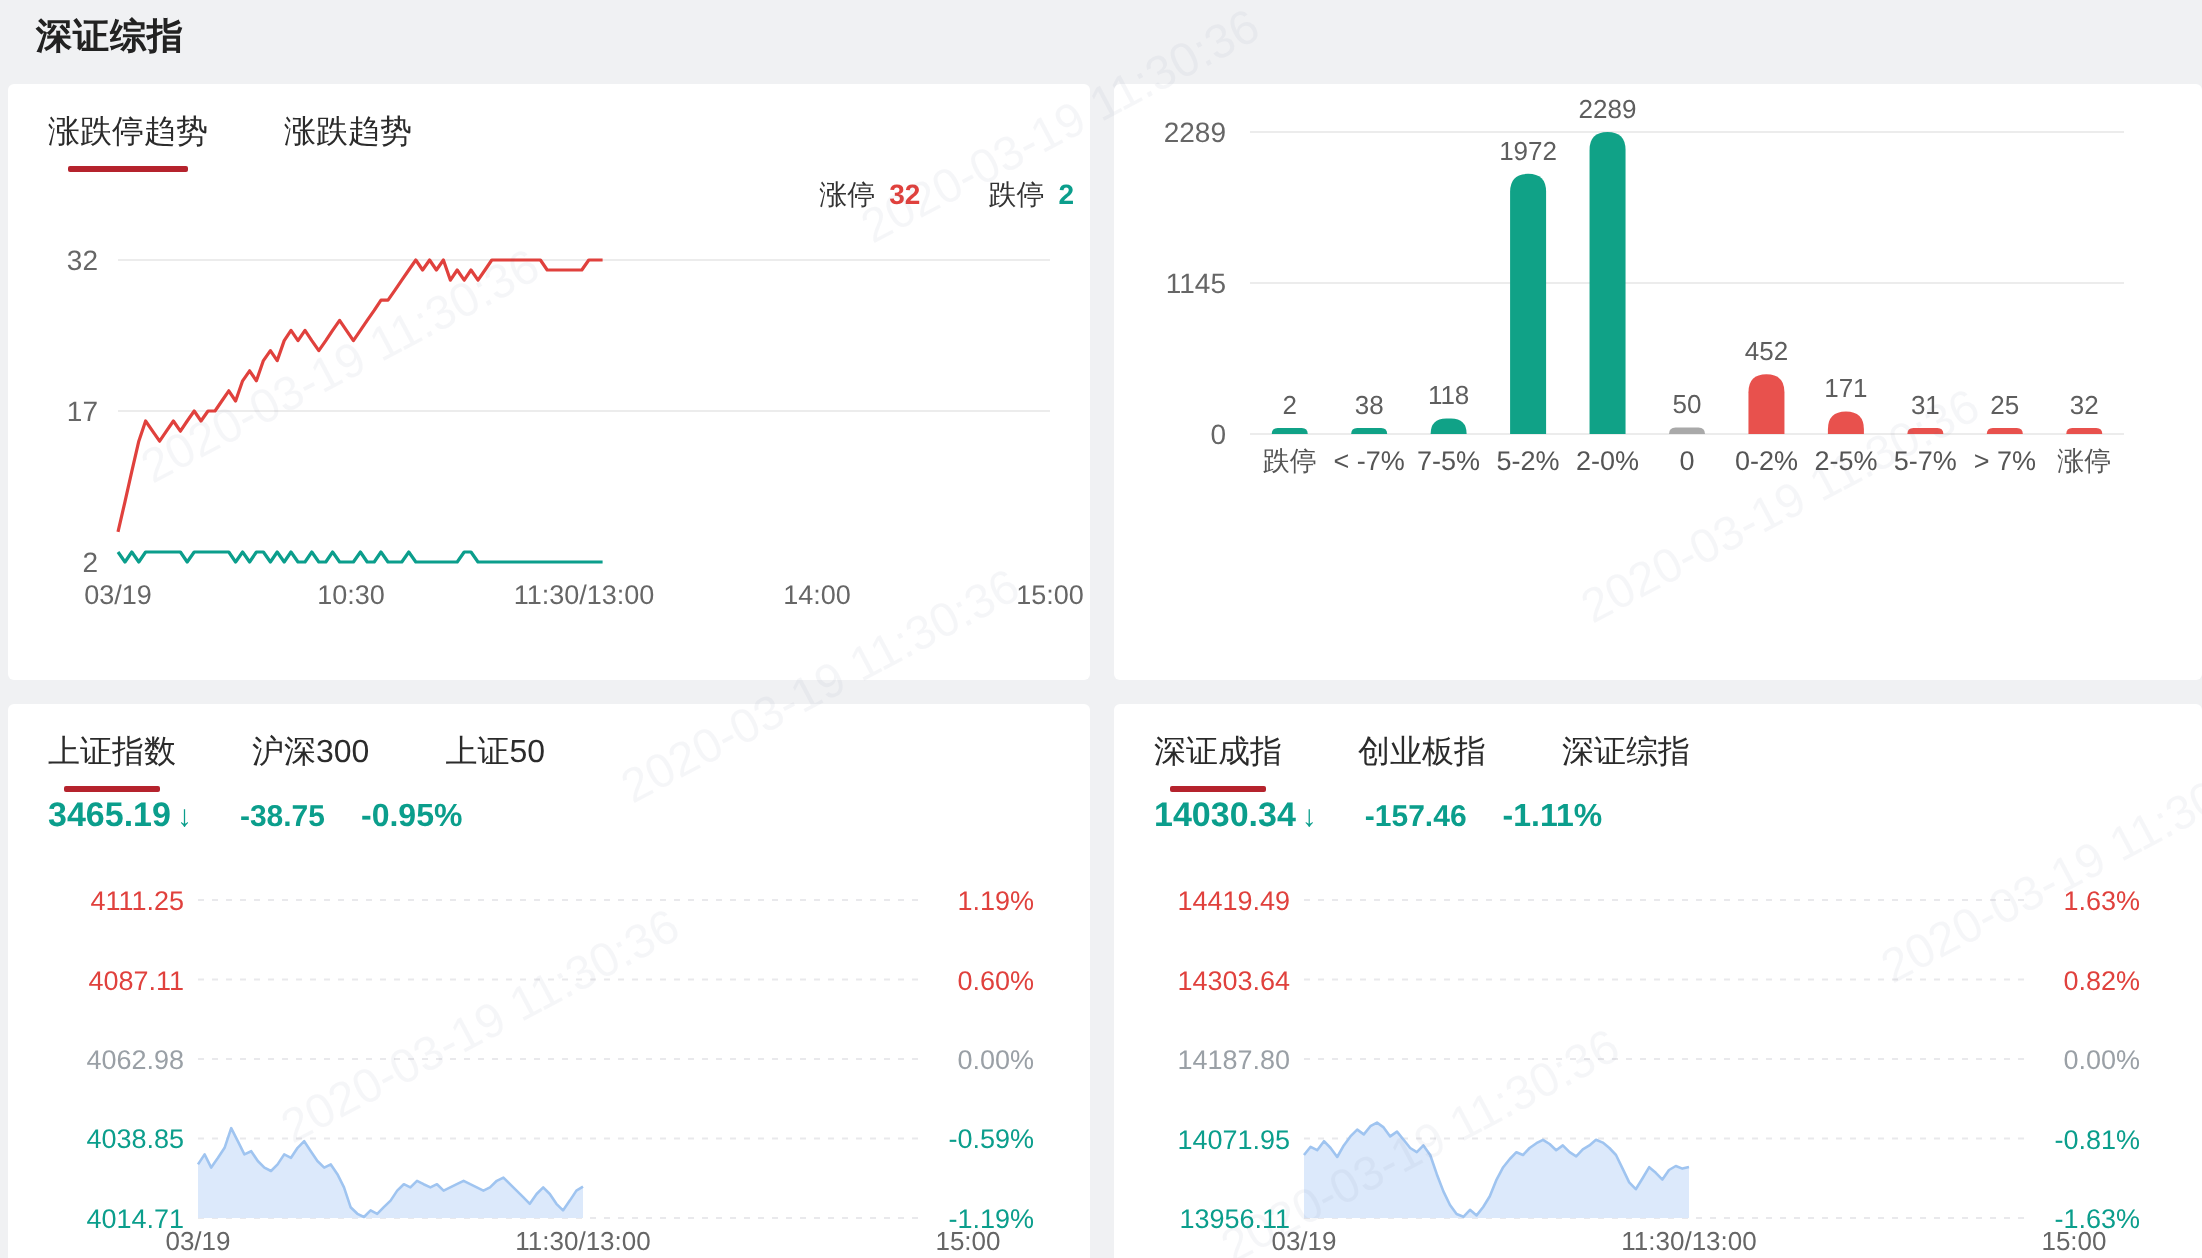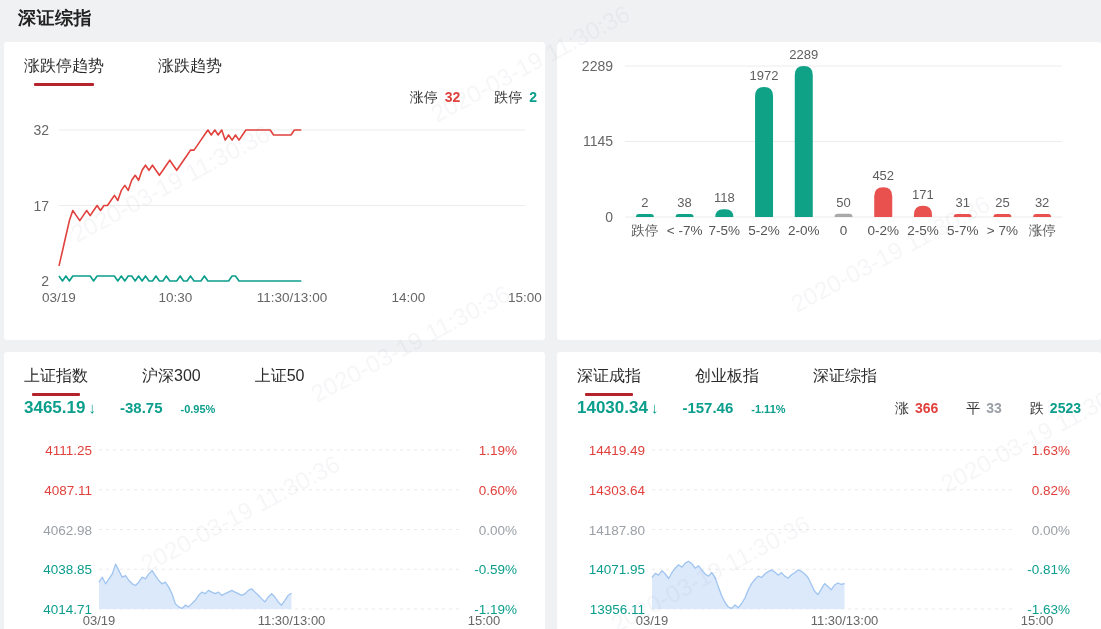--- a/index.html
+++ b/index.html
@@ -6,30 +6,30 @@
   body{
     width:1101px;height:629px;overflow:hidden;position:relative;
     background:#f0f1f3;
     font-family:"Liberation Sans","DejaVu Sans",sans-serif;
     color:#2b2b2b;
   }
   .page-title{position:absolute;top:6px;left:18px;font-size:18px;font-weight:700;color:#222;letter-spacing:.5px}
   .wm{position:absolute;color:#5a5f86;opacity:.05;font-size:24px;transform:rotate(-28deg);white-space:nowrap;pointer-events:none;z-index:5}
   .grid{position:absolute;top:42px;left:4px;display:grid;grid-template-columns:541px 544px;grid-template-rows:298px 300px;gap:12px}
   .panel{background:#fff;border-radius:3px;position:relative;overflow:hidden}
-  .head{display:flex;gap:54px;padding:14px 20px 0;height:44px;box-sizing:border-box}
+  .head{display:flex;gap:38px;padding:14px 20px 0;height:44px;box-sizing:border-box}
   .tab{position:relative;font-size:16px;color:#2b2b2b;padding-bottom:9px;white-space:nowrap}
   .tab .bar{position:absolute;left:12%;right:12%;bottom:0;height:3px;border-radius:1px}
   .legend{display:flex;justify-content:flex-end;align-items:center;gap:34px;height:24px;padding-right:8px;font-size:14px;color:#333}
   .legend b{margin-left:7px;font-weight:700}
   .quote{display:flex;align-items:baseline;height:30px;padding:2px 20px 0;font-weight:700}
   .price{font-size:17px}
   .arrow{font-size:15px;margin-left:3px;font-weight:700}
   .chg{margin-left:24px;font-size:15px}
-  .pct{margin-left:18px;font-size:11px}
+  .pct{margin-left:18px;font-size:16px}
   .stats{margin-left:auto;display:flex;gap:28px;font-size:14px;font-weight:400;color:#333;align-items:baseline}
   .stats b{margin-left:6px;font-weight:700}
   .t-down{color:var(--down)}
   svg.chart{display:block}
 </style>
 </head>
 <body>
 
 <div class="page-title">深证综指</div>
 <div id="wm-layer">
@@ -153,25 +153,20 @@
     <div class="head" id="tabs-sz">
         <div class="tab active"><span>深证成指</span><span class="bar" style="background: rgb(181, 35, 45);"></span></div>
         <div class="tab"><span>创业板指</span></div>
         <div class="tab"><span>深证综指</span></div>
       </div>
     <div class="quote" id="quote-sz">
       <span class="price t-down">14030.34</span>
       <span class="arrow t-down">↓</span>
       <span class="chg t-down">-157.46</span>
       <span class="pct t-down">-1.11%</span>
-      <div class="stats" id="stats-sz">
-          <span><span>涨</span><b style="color: rgb(224, 65, 61);">366</b></span>
-          <span><span>平</span><b style="color: rgb(154, 160, 166);">33</b></span>
-          <span><span>跌</span><b style="color: rgb(11, 158, 140);">2523</b></span>
-        </div>
     </div>
     <svg class="chart" id="chart-sz" width="541" height="203">
         <line x1="95" y1="22" x2="455" y2="22" stroke="#e9e9ec" stroke-width="1" stroke-dasharray="3 4"></line>
         <text x="88" y="27" text-anchor="end" font-size="13.5" fill="#e0413d" font-family="Liberation Sans, DejaVu Sans, sans-serif">14419.49</text>
         <text x="513" y="27" text-anchor="end" font-size="13.5" fill="#e0413d" font-family="Liberation Sans, DejaVu Sans, sans-serif">1.63%</text>
         <line x1="95" y1="61.751715654538586" x2="455" y2="61.751715654538586" stroke="#e9e9ec" stroke-width="1" stroke-dasharray="3 4"></line>
         <text x="88" y="66.75171565453859" text-anchor="end" font-size="13.5" fill="#e0413d" font-family="Liberation Sans, DejaVu Sans, sans-serif">14303.64</text>
         <text x="513" y="66.75171565453859" text-anchor="end" font-size="13.5" fill="#e0413d" font-family="Liberation Sans, DejaVu Sans, sans-serif">0.82%</text>
         <line x1="95" y1="101.50000000000031" x2="455" y2="101.50000000000031" stroke="#e9e9ec" stroke-width="1" stroke-dasharray="3 4"></line>
         <text x="88" y="106.50000000000031" text-anchor="end" font-size="13.5" fill="#9aa0a6" font-family="Liberation Sans, DejaVu Sans, sans-serif">14187.80</text>

